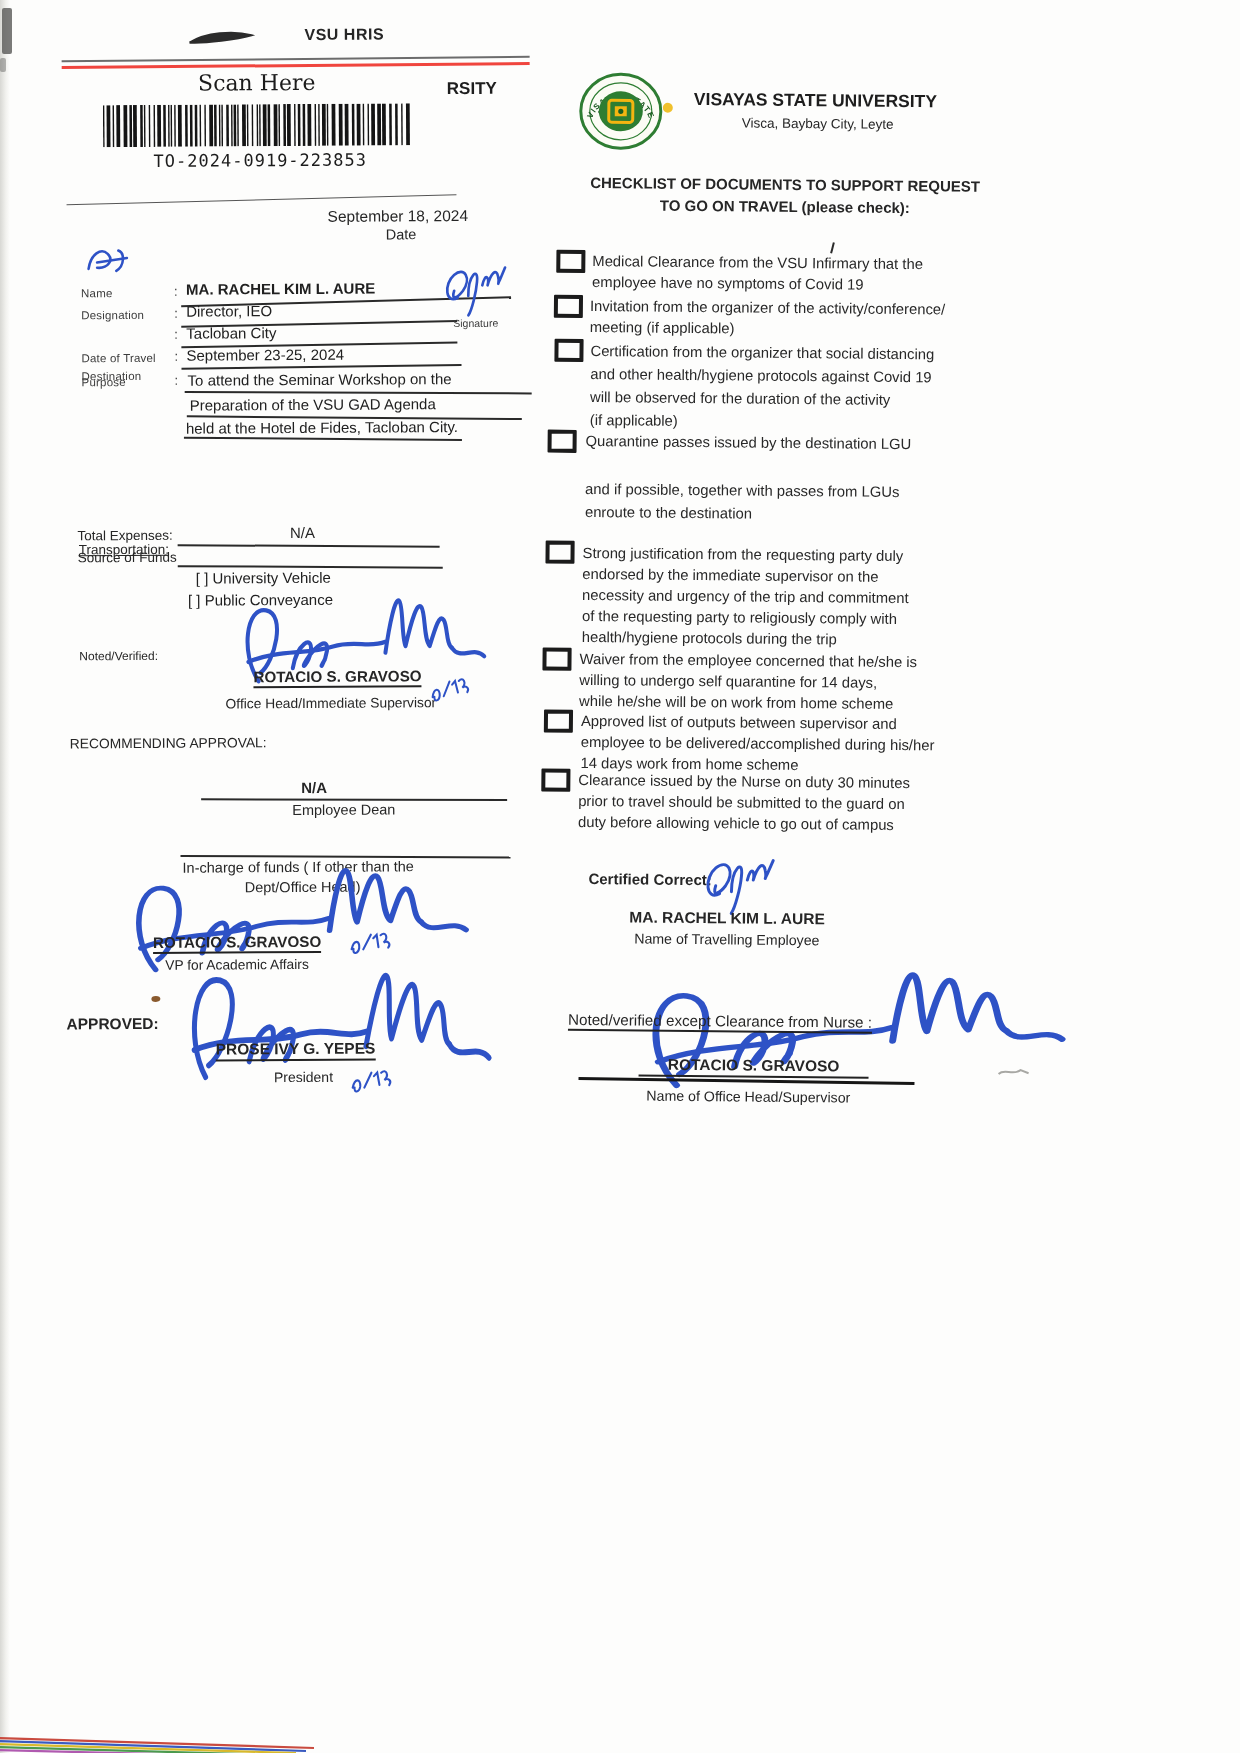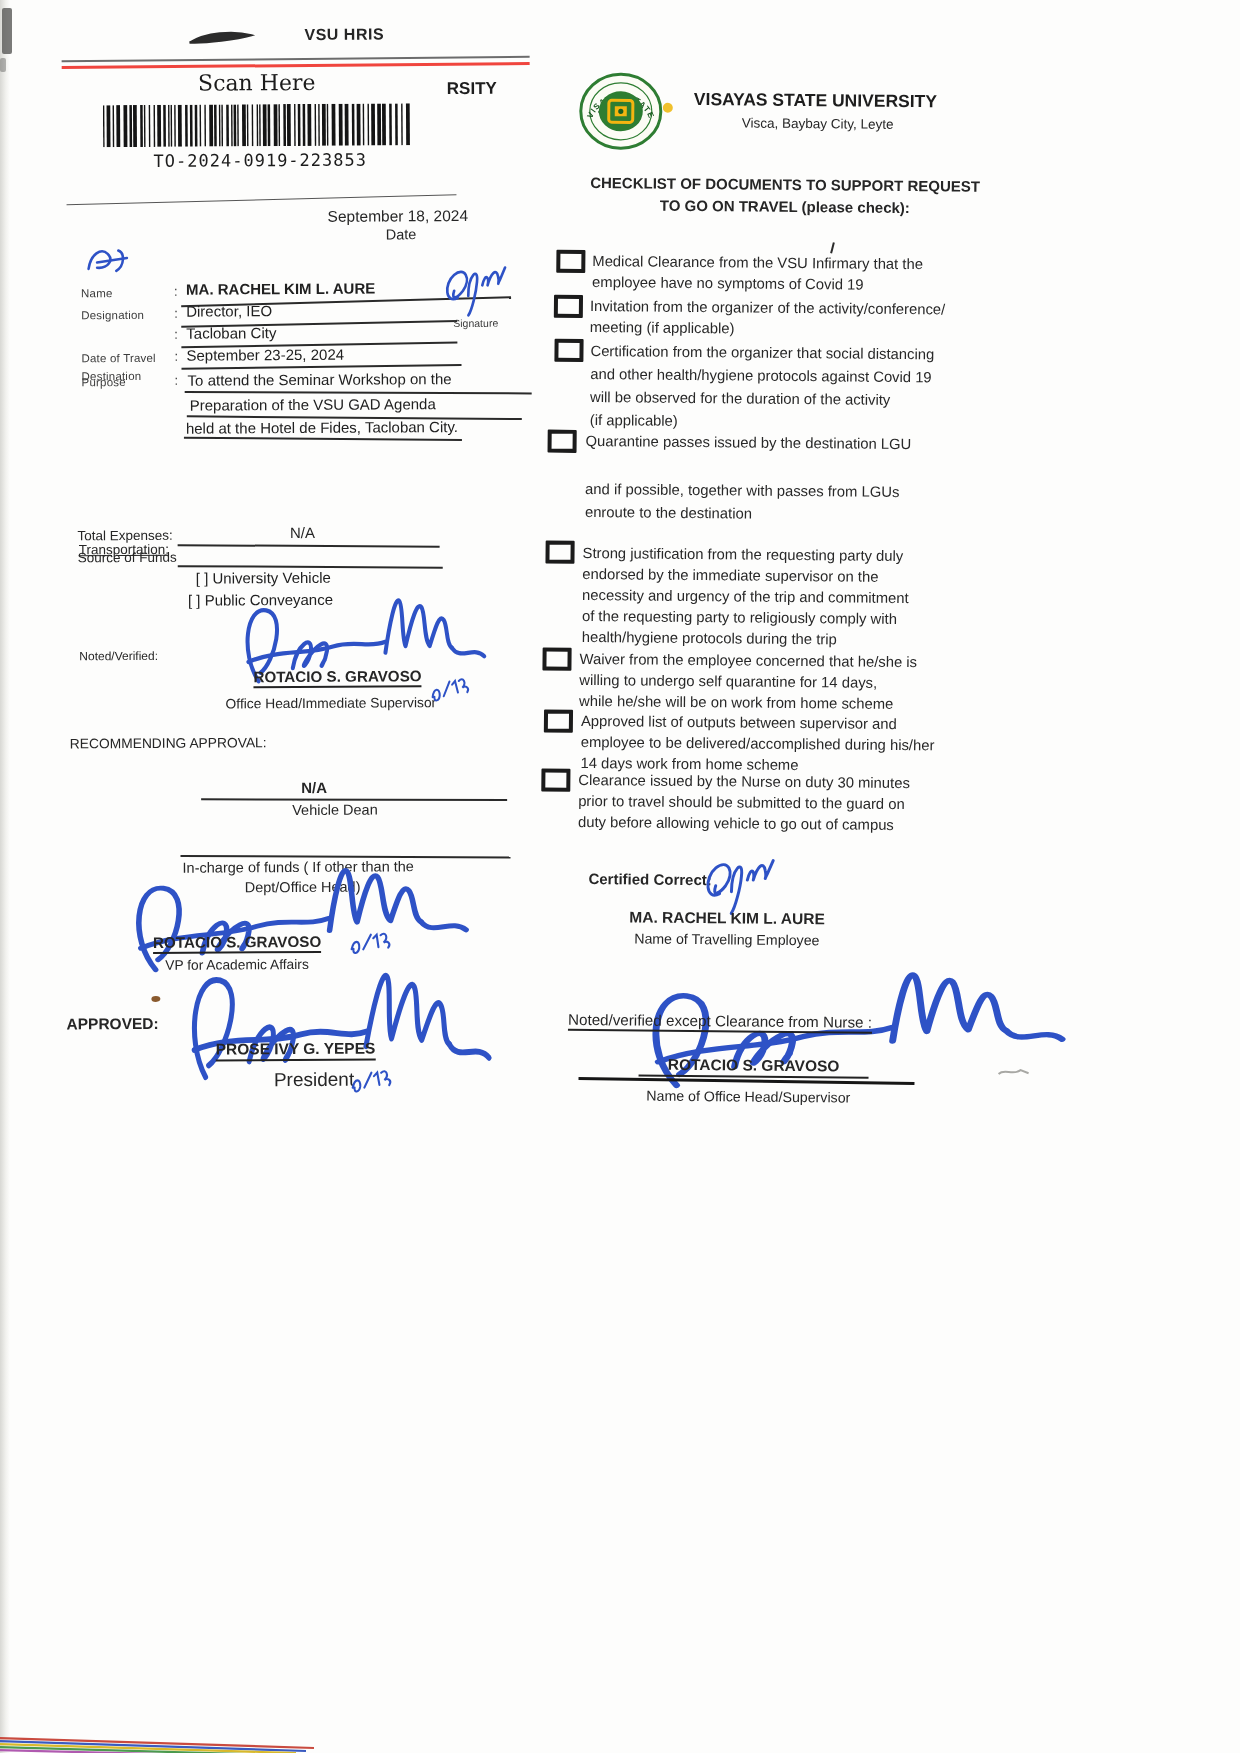--- a/index.html
+++ b/index.html
@@ -211,41 +211,41 @@
     <div class="t b ul" style="left:250px;top:668px;font-size:15.2px;">ROTACIO S. GRAVOSO</div>
     <div class="t" style="left:222px;top:696px;font-size:13.8px;">Office Head/Immediate Supervisor</div>
     <svg class="sig" style="left:424px;top:676px;width:44px;height:28px;transform:rotate(-14deg);" viewBox="0 0 48 24">
         <use href="#hdate"></use>
       </svg>
 
     <div class="t" style="left:66px;top:735px;font-size:13.8px;">RECOMMENDING APPROVAL:</div>
 
     <div class="t c b" style="left:250px;top:779px;width:120px;font-size:15px;">N/A</div>
     <div class="fline" style="left:197px;top:799px;width:306px;transform:rotate(0.5deg);"></div>
-    <div class="t" style="left:288px;top:802px;font-size:14.5px;">Vehicle Dean</div>
+    <div class="t" style="left:288px;top:802px;font-size:14.5px;">Employee Dean</div>
 
     <div class="fline" style="left:176px;top:856px;width:330px;transform:rotate(0.6deg);"></div>
     <div class="t" style="left:178px;top:859px;font-size:14.5px;">In-charge of  funds ( If other than the</div>
     <div class="t" style="left:240px;top:879px;font-size:14.5px;">Dept/Office Head)</div>
     <svg class="sig" style="left:118px;top:846px;width:348px;height:135px;transform:rotate(-2deg);" viewBox="0 0 250 110" preserveAspectRatio="none">
         <use href="#gsig"></use>
       </svg>
     <div class="t b ul" style="left:148px;top:933px;font-size:15.2px;">ROTACIO S. GRAVOSO</div>
     <svg class="sig" style="left:342px;top:928px;width:46px;height:30px;transform:rotate(-8deg);" viewBox="0 0 48 24">
         <use href="#hdate"></use>
       </svg>
     <div class="t" style="left:160px;top:957px;font-size:13.8px;">VP for Academic Affairs</div>
 
     <div class="t b" style="left:61px;top:1014px;font-size:15.5px;">APPROVED:</div>
     <div class="dot" style="left:146px;top:995px;width:9px;height:6px;"></div>
     <svg class="sig" style="left:175px;top:942px;width:315px;height:162px;transform:rotate(3deg);" viewBox="0 0 250 110" preserveAspectRatio="none">
         <use href="#gsig"></use>
       </svg>
     <div class="t b ul" style="left:210px;top:1040px;font-size:15.5px;">PROSE IVY G. YEPES</div>
-    <div class="t" style="left:268px;top:1069px;font-size:19px;">President</div>
+    <div class="t" style="left:268px;top:1069px;font-size:14px;">President</div>
     <svg class="sig" style="left:342px;top:1066px;width:46px;height:30px;transform:rotate(-10deg);" viewBox="0 0 48 24">
         <use href="#hdate"></use>
       </svg>
   </div>
 
   <div class="rot-r">
 
     <svg class="abs" style="left:578px;top:70px;" width="96" height="84" viewBox="0 0 96 84">
       <ellipse cx="43" cy="41" rx="40" ry="37" fill="#fcfcf5" stroke="#2e7d32" stroke-width="3"></ellipse>
       <ellipse cx="43" cy="41" rx="31" ry="28.5" fill="none" stroke="#2e7d32" stroke-width="1.2"></ellipse>

